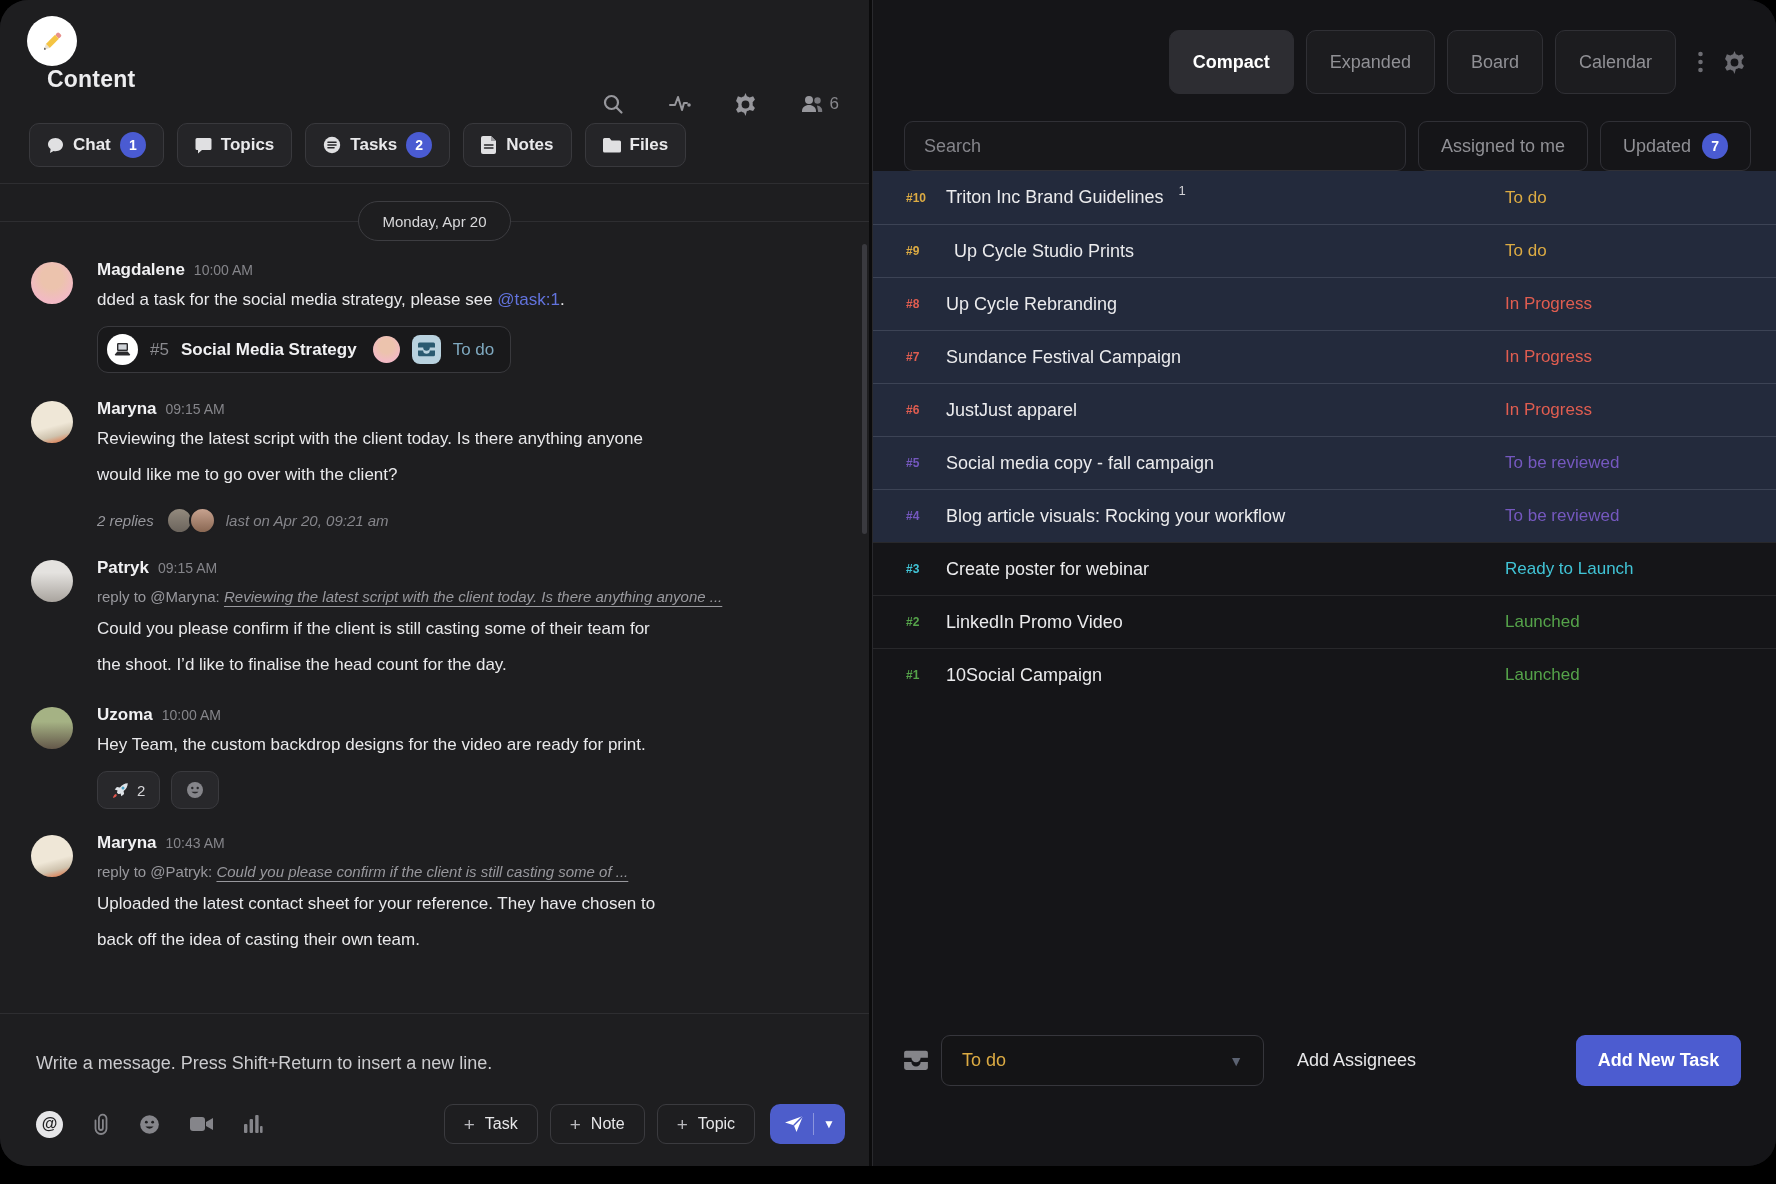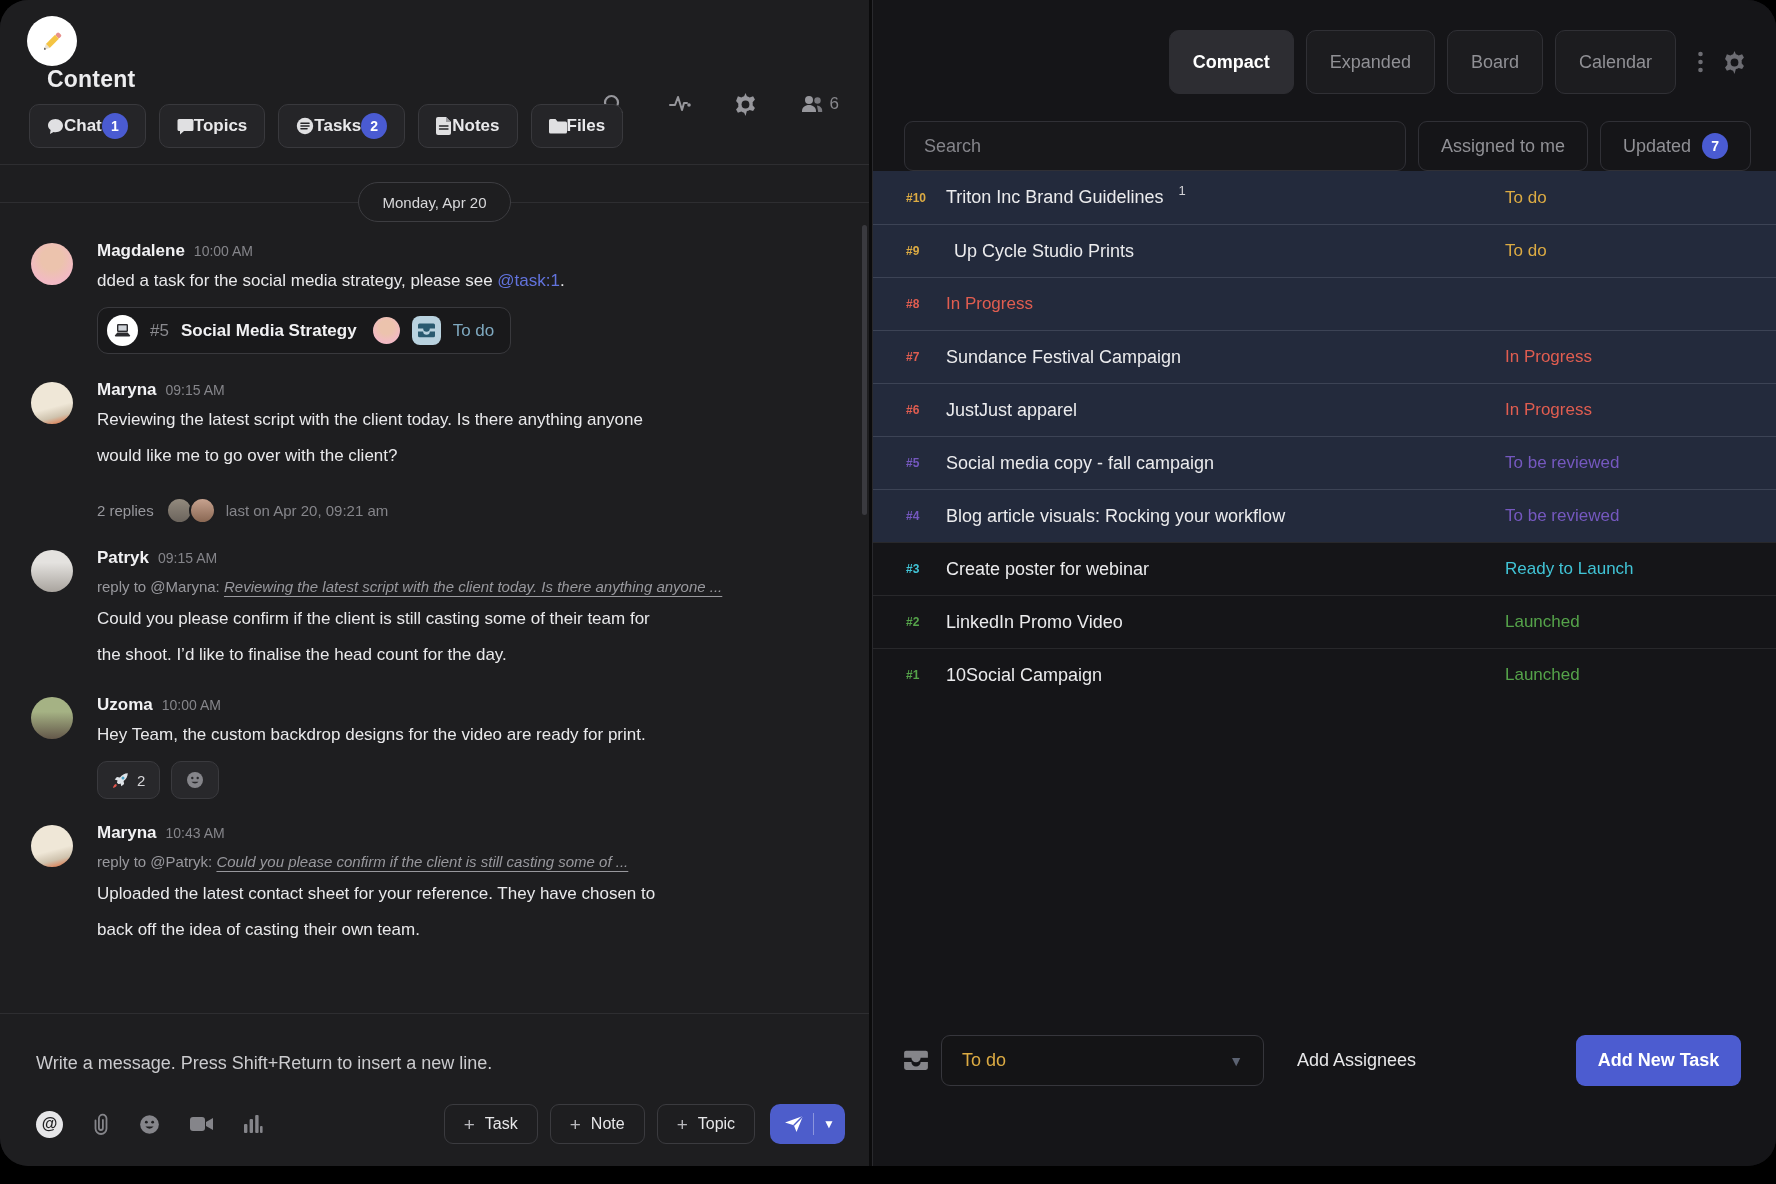--- a/index.html
+++ b/index.html
@@ -14,22 +14,22 @@
   .lp-header { height:104px; display:flex; align-items:flex-start; padding:16px 30px 0 27px;flex-direction:column; }
   .ws-avatar { width:50px; height:50px; border-radius:50%; background:#fff; display:flex;
                align-items:center; justify-content:center; flex:0 0 auto; }
   .lp-title { font-size:23px; font-weight:700; color:#ededef; margin-left:20px; letter-spacing:.2px; }
   .lp-head-icons { margin-left:auto; display:flex; align-items:center; gap:44px; color:#97979c; }
   .lp-head-icons .ic { width:22px; height:22px; display:block; }
   .members { display:flex; align-items:center; gap:8px; }
   .members-count { font-size:17px; color:#87878c; }
 
   .tabs { display:flex; gap:13px; padding:0 0 16px 29px; }
-  .tab { display:flex; align-items:center; height:44px; padding:0 17px;
-         background:#252528; border:1px solid #39393d; border-radius:10px; cursor:pointer; }
+  .tab { display:flex; align-items:center; gap:9px; height:44px; padding:0 17px;
+         background:#252528; border:1px solid #39393d; border-radius:10px; cursor:pointer;margin-top:19px; }
   .tab-label { font-size:17px; font-weight:600; color:#e9e9eb; }
   .badge { min-width:26px; height:26px; border-radius:13px; background:#4a5bd2; color:#fff;
            font-size:14px; font-weight:700; display:flex; align-items:center; justify-content:center; padding:0 7px; }
   .lp-divider { height:1px; background:#2e2e31; }
 
   .chat { flex:1; position:relative; padding-top:17px; overflow:hidden; }
   .scroll-thumb { position:absolute; right:2px; top:60px; width:5px; height:290px; border-radius:3px; background:#3a3a3f; }
 
   .date-row { position:relative; height:40px; margin-bottom:6px; }
   .date-row::before { content:""; position:absolute; left:0; right:0; top:50%; height:1px; background:#2e2e31; }
@@ -54,21 +54,21 @@
 
   .task-card { margin-top:10px; display:inline-flex; align-items:center; gap:12px; height:47px;
                padding:0 16px 0 9px; background:#19191b; border:1px solid #39393d; border-radius:11px; cursor:pointer; }
   .card-emoji { width:31px; height:31px; border-radius:50%; background:#fff; display:flex; align-items:center; justify-content:center; }
   .card-id { font-size:17px; color:#8a8a8f; }
   .card-title { font-size:17px; font-weight:600; color:#f1f1f3; }
   .card-avatar { width:27px; height:27px; border-radius:50%; margin-left:4px; }
   .status-chip { width:29px; height:29px; border-radius:8px; background:#b9d2df; display:flex; align-items:center; justify-content:center; }
   .card-status { font-size:17px; color:#7fa9c0; }
 
-  .replies-row { display:flex; align-items:center; gap:10px; margin-top:25px; }
+  .replies-row { display:flex; align-items:center; gap:10px; margin-top:16px;font-style:italic; }
   .replies-count { font-size:15px; color:#98989d; }
   .reply-av { width:27px; height:27px; border-radius:50%; border:2px solid #1e1e20; }
   .rav-1 { background:linear-gradient(180deg,#938a7e,#6b645c); margin-left:2px; }
   .rav-2 { background:linear-gradient(180deg,#c7a28f,#8a6853); margin-left:-4px; }
   .replies-last { font-size:15px; color:#85858a; }
 
   .reactions { display:flex; gap:11px; margin-top:10px; }
   .reaction-pill { display:flex; align-items:center; gap:8px; height:38px; padding:0 14px;
                    background:#28282b; border:1px solid #3a3a3e; border-radius:10px; cursor:pointer; }
   .reaction-count { font-size:15px; color:#d6d6d9; }
@@ -460,20 +460,21 @@
           </span>
         <span class="row-status">To do</span>
       </div>
       <div class="task-row st-todo hl-on">
         <span class="row-id">#9</span>
         <span class="row-title" style="padding-left:8px;">Up Cycle Studio Prints</span>
         <span class="row-status">To do</span>
       </div>
       <div class="task-row st-inprogress hl-on">
         <span class="row-id">#8</span>
+        <span class="row-title">Up Cycle Rebranding</span>
         <span class="row-status">In Progress</span>
       </div>
       <div class="task-row st-inprogress hl-on">
         <span class="row-id">#7</span>
         <span class="row-title">Sundance Festival Campaign</span>
         <span class="row-status">In Progress</span>
       </div>
       <div class="task-row st-inprogress hl-on">
         <span class="row-id">#6</span>
         <span class="row-title">JustJust apparel</span>

